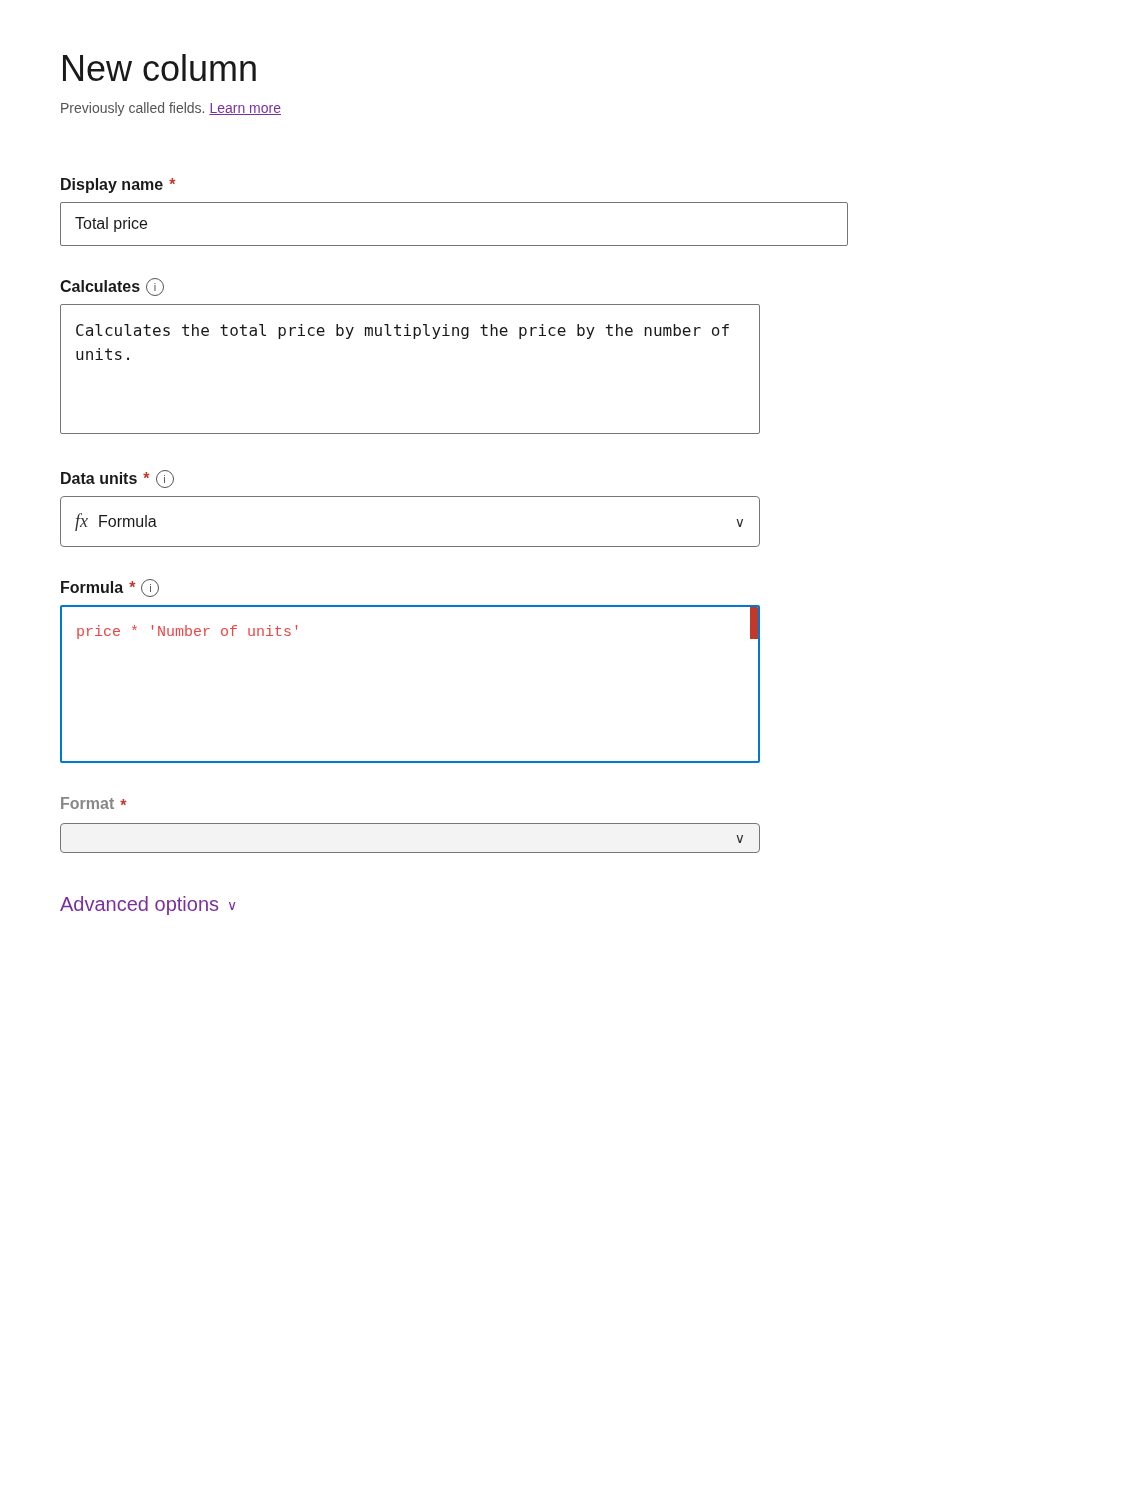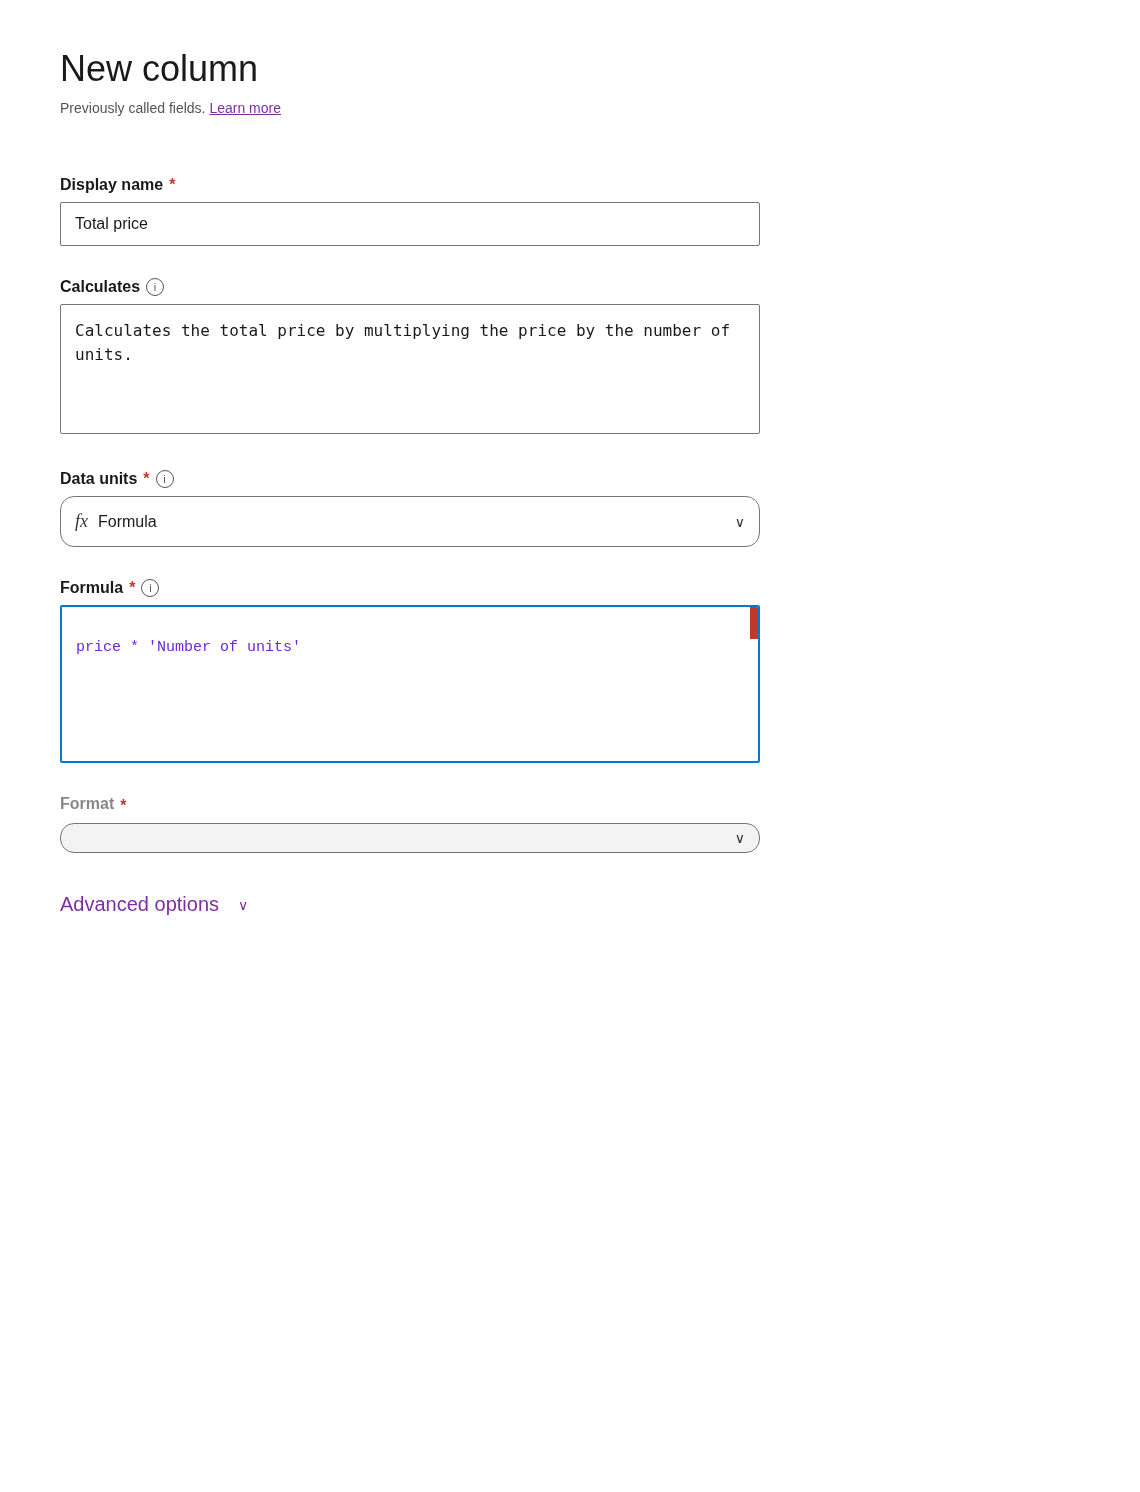--- a/index.html
+++ b/index.html
@@ -65,21 +65,21 @@
       border-radius: 50%;
       font-size: 11px;
       color: #555555;
       cursor: default;
       font-style: normal;
       font-weight: normal;
       flex-shrink: 0;
     }
 
     .text-input {
-      width: 700px;
+      width: 788px;
       border: 1.5px solid #767676;
       border-radius: 2px;
       padding: 12px 14px;
       font-size: 16px;
       color: #1a1a1a;
       outline: none;
       background: #ffffff;
     }
 
     .textarea-input {
@@ -92,21 +92,21 @@
       color: #1a1a1a;
       outline: none;
       background: #ffffff;
       resize: none;
       line-height: 1.5;
     }
 
     .select-display {
       width: 700px;
       border: 1.5px solid #767676;
-      border-radius: 14px;
+      border-radius: 4px;
       padding: 14px 44px 14px 14px;
       font-size: 16px;
       color: #1a1a1a;
       background: #ffffff;
       cursor: pointer;
       display: flex;
       align-items: center;
       gap: 10px;
       position: relative;
       user-select: none;
@@ -144,24 +144,24 @@
       border: 2px solid #0078d4;
       border-radius: 2px;
       background: #ffffff;
       position: relative;
     }
 
     .formula-textarea {
       width: 100%;
       height: 150px;
       border: none;
-      padding: 29px 40px 14px 14px;
+      padding: 14px 40px 14px 14px;
       font-size: 15px;
       font-family: "Courier New", Consolas, monospace;
-      color: #6d28d9;
+      color: #ef4444;
       outline: none;
       background: transparent;
       resize: none;
       line-height: 1.6;
     }
 
     .formula-indicator {
       position: absolute;
       right: 0;
       top: 0;
@@ -182,21 +182,21 @@
       margin-bottom: 2px;
     }
 
     .required-star-muted {
       color: #c0392b;
     }
 
     .advanced-options-row {
       display: flex;
       align-items: center;
-      gap: 19px;
+      gap: 8px;
       cursor: pointer;
     }
 
     .advanced-options-text {
       font-size: 20px;
       font-weight: 400;
       color: #7b2fa0;
     }
 
     .chevron-small {

